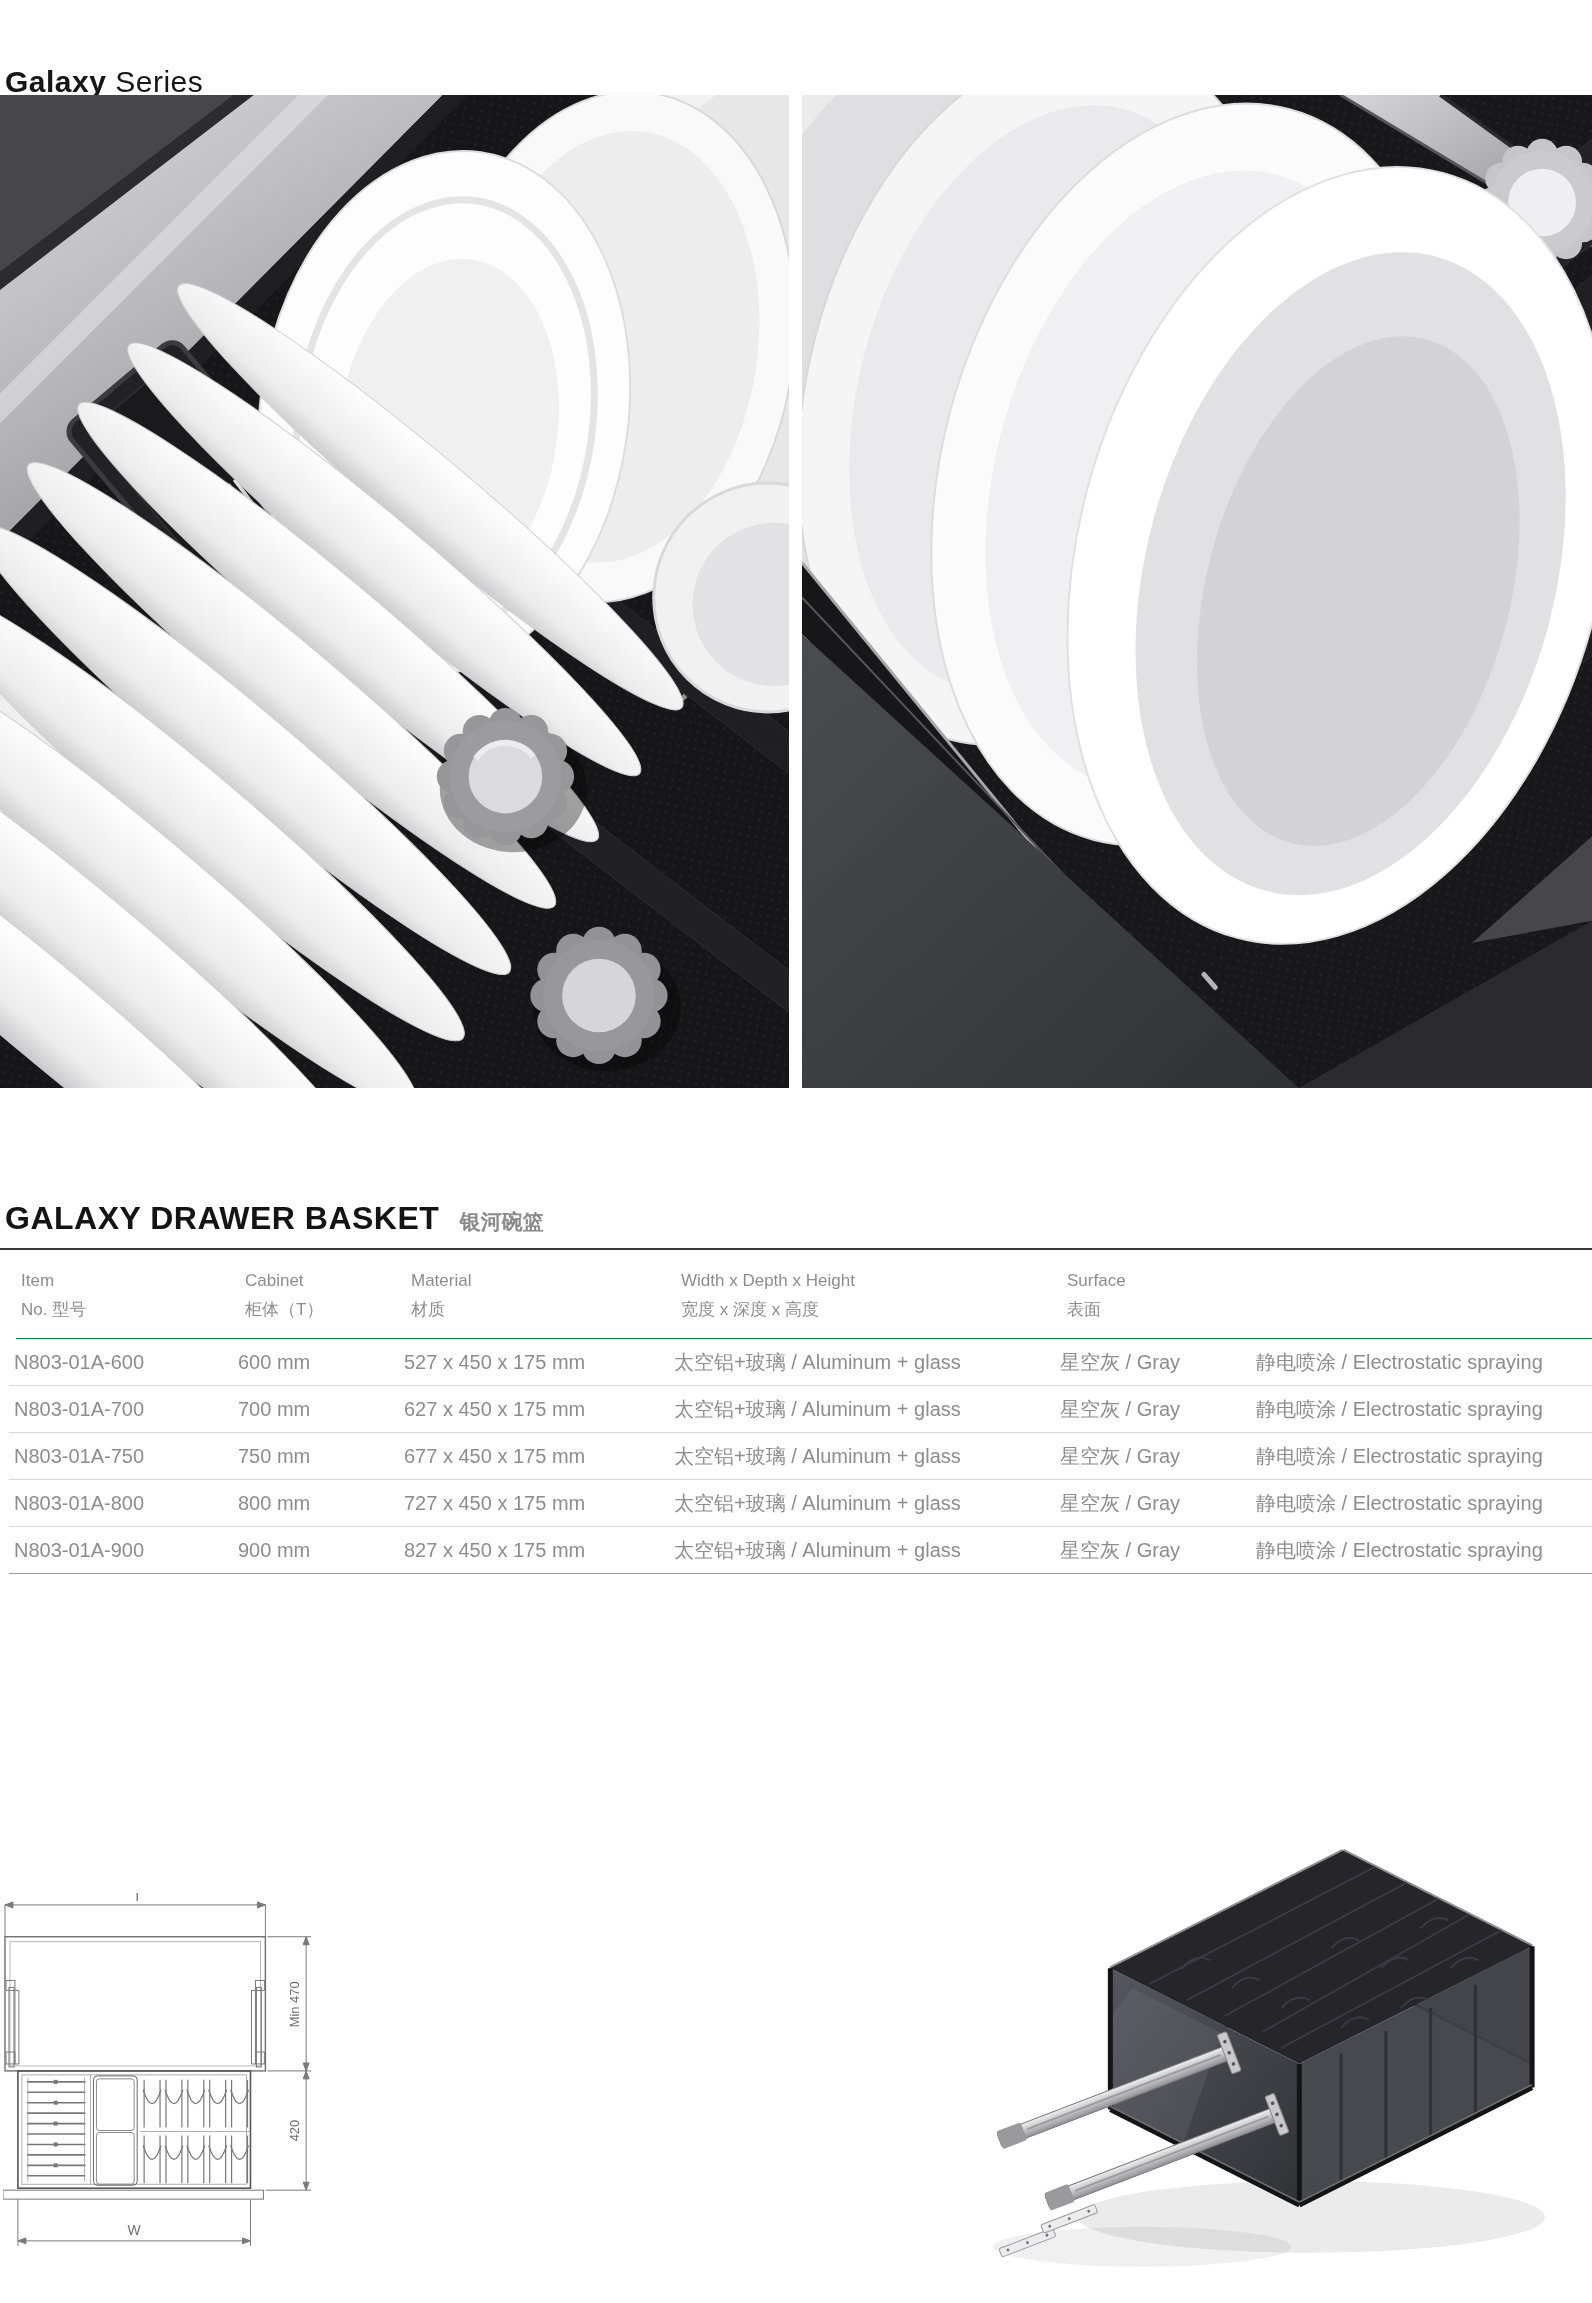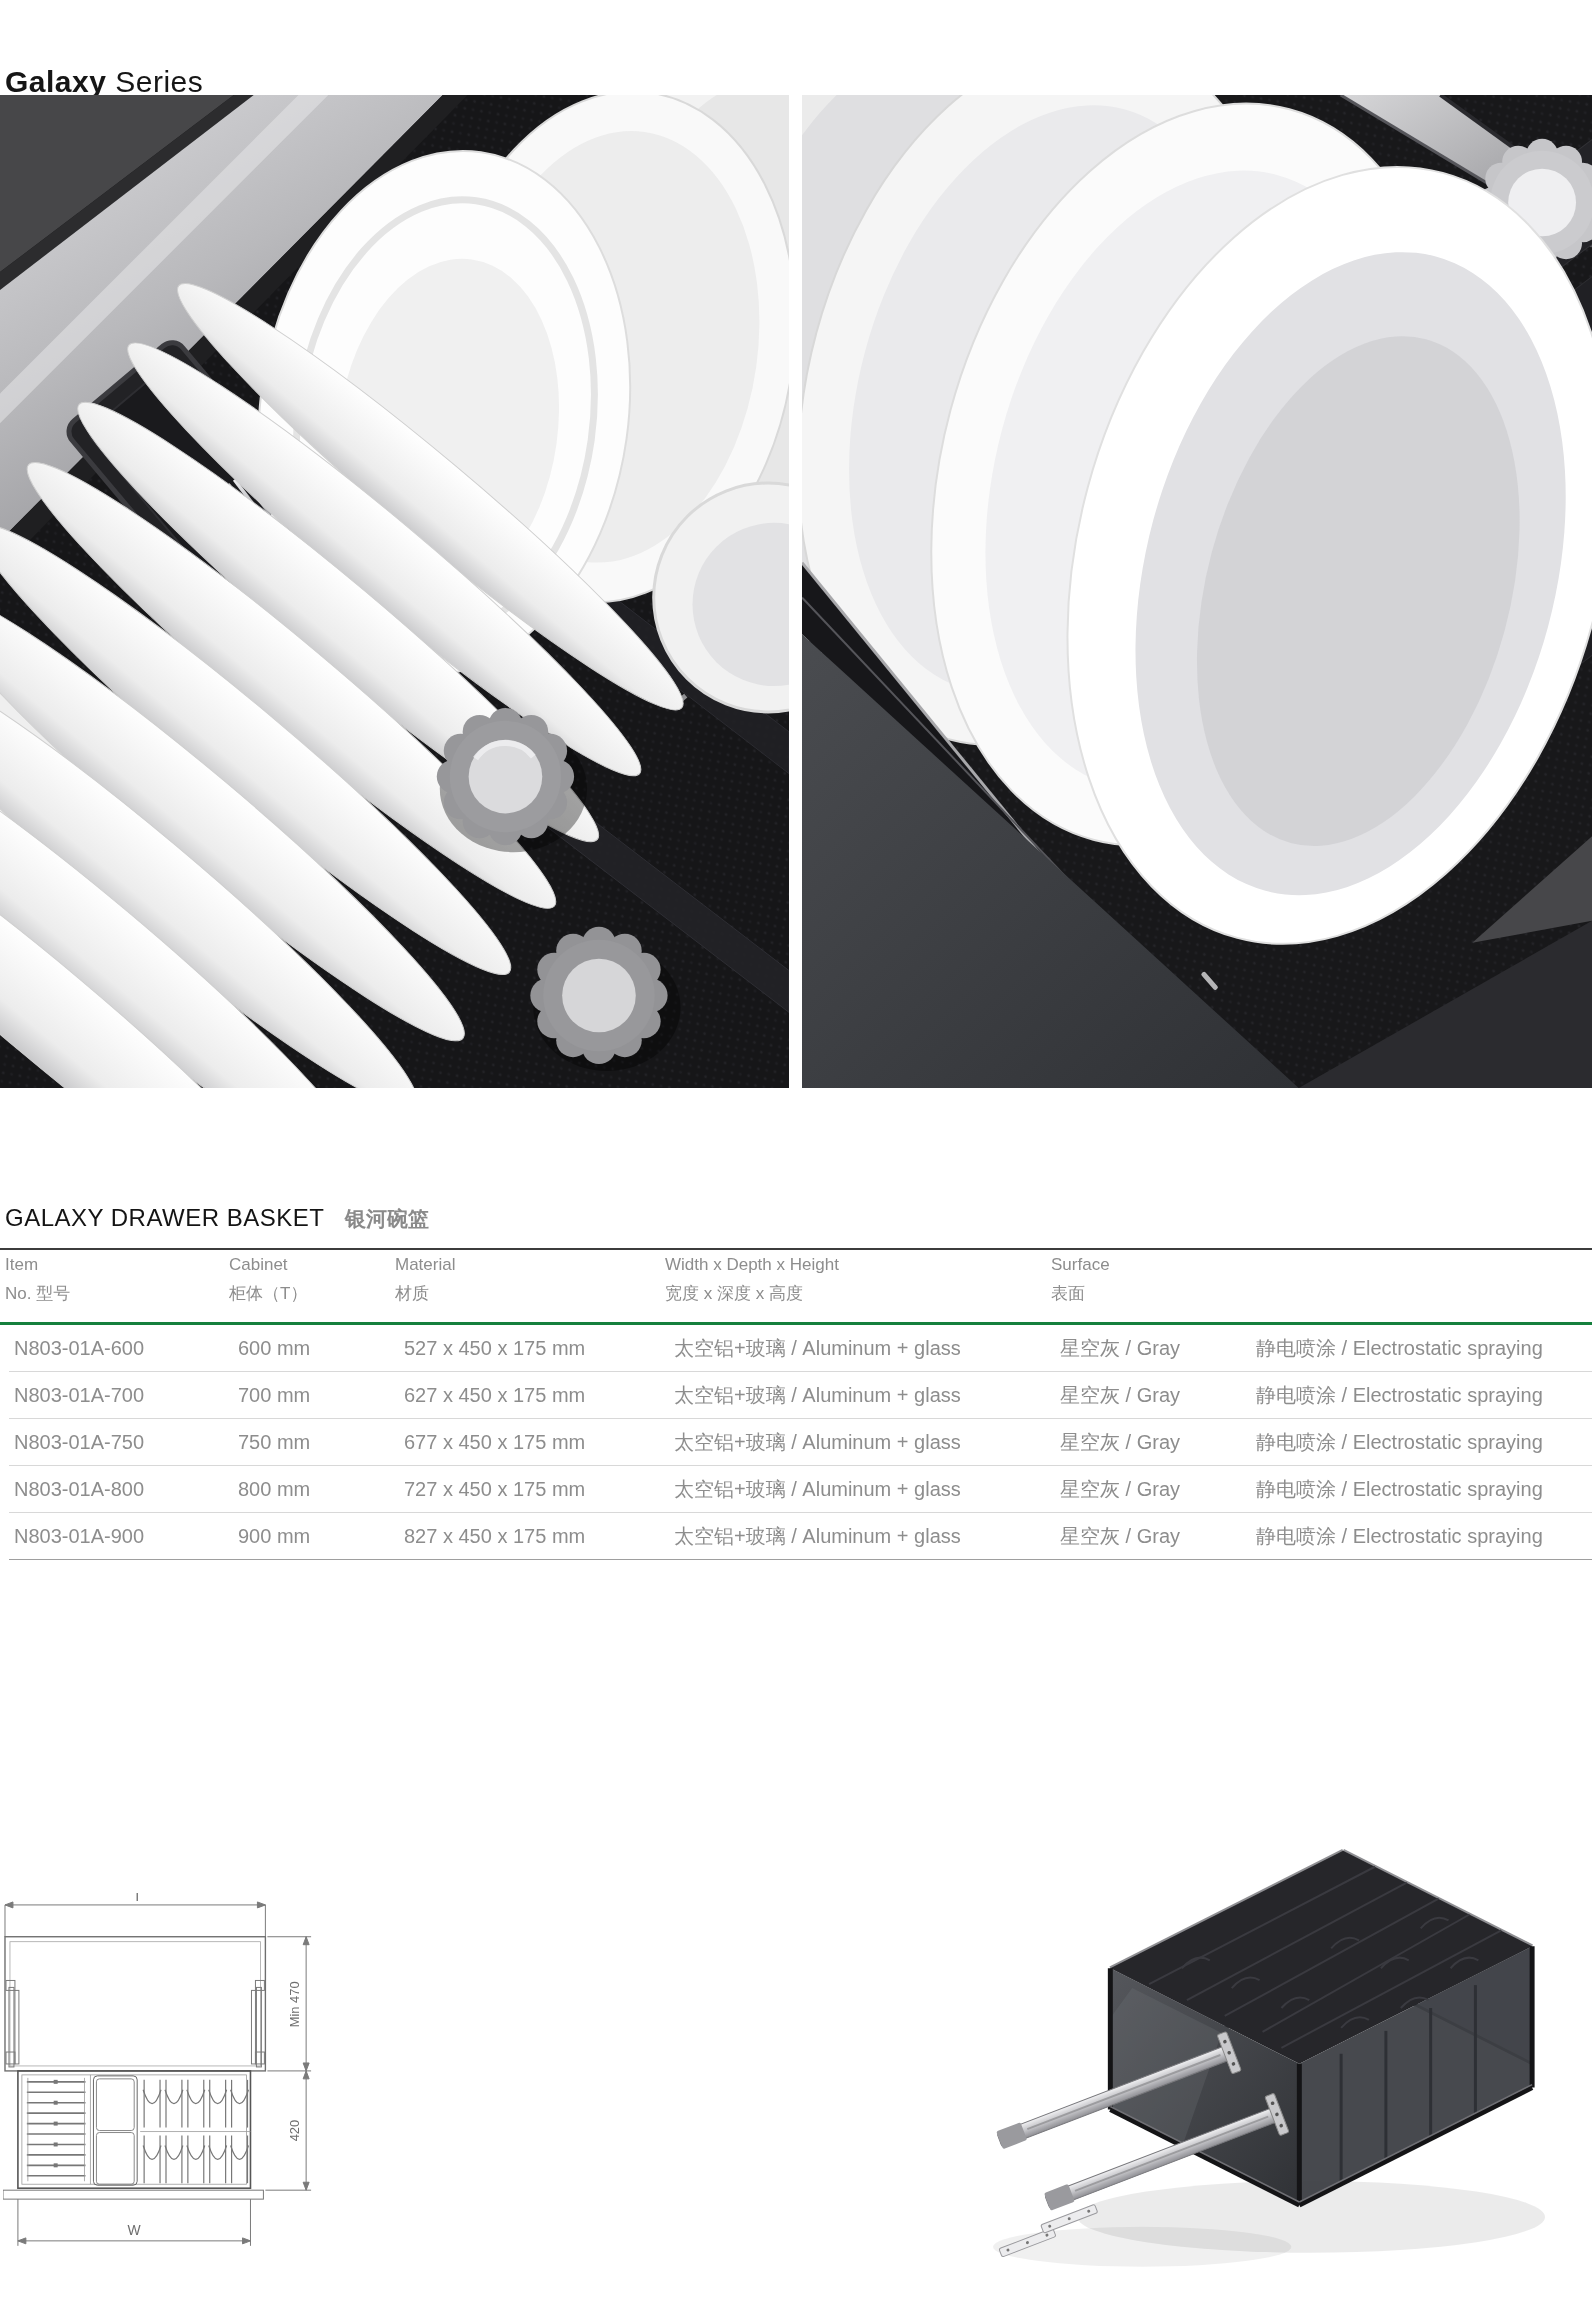--- a/index.html
+++ b/index.html
@@ -8,26 +8,26 @@
   .brand{position:absolute;left:5px;top:22px;font-size:30px;color:#161616;letter-spacing:0.5px;margin-top:43px;}
   .brand .bold{font-weight:700;}
   .brand .light{font-weight:400;}
 
   .photo{position:absolute;top:95px;height:993px;overflow:hidden;background:#141416;}
   .photo svg{display:block;width:100%;height:100%;}
   .photo-left{left:0;width:789px;}
   .photo-right{left:802px;width:790px;}
 
   .section-head{position:absolute;left:0;right:0;top:1200px;padding:0 0 12px 5px;border-bottom:2px solid #3c3c3c;}
-  .section-head .en{font-weight:400;font-size:24px;color:#141414;line-height:36px;letter-spacing:0.5px;}
+  .section-head .en{font-weight:700;font-size:32px;color:#141414;line-height:36px;letter-spacing:0.5px;}
   .section-head .cn{font-size:21px;color:#8a8a8a;margin-left:16px;font-weight:700;}
 
   .spec-table{position:absolute;left:0;right:0;top:1248px;color:#8d8d8d;}
   .tgrid{display:grid;grid-template-columns:224px 166px 270px 386px 196px 1fr;padding-left:5px;}
-  .thead{padding-top:2px;padding-bottom:14px;border-bottom:3px solid #15803d;font-size:17px;}
+  .thead{padding-top:18px;padding-bottom:14px;border-bottom:1px solid #15803d;font-size:17px;margin-left:16px;}
   .thead .en,.thead .cn{line-height:29px;display:block;}
   .trow{height:46px;align-items:center;font-size:20px;border-bottom:1px solid #d8d8d8;margin-left:9px;}
   .trow.last{border-bottom:1px solid #9e9e9e;}
 
   .diagram{position:absolute;left:3px;top:1893px;width:328px;height:358px;}
   .render{position:absolute;left:983px;top:1819px;width:575px;height:476px;}
   svg{shape-rendering:geometricPrecision;}
   text{font-family:"Liberation Sans",sans-serif;}
 </style>
 </head>

